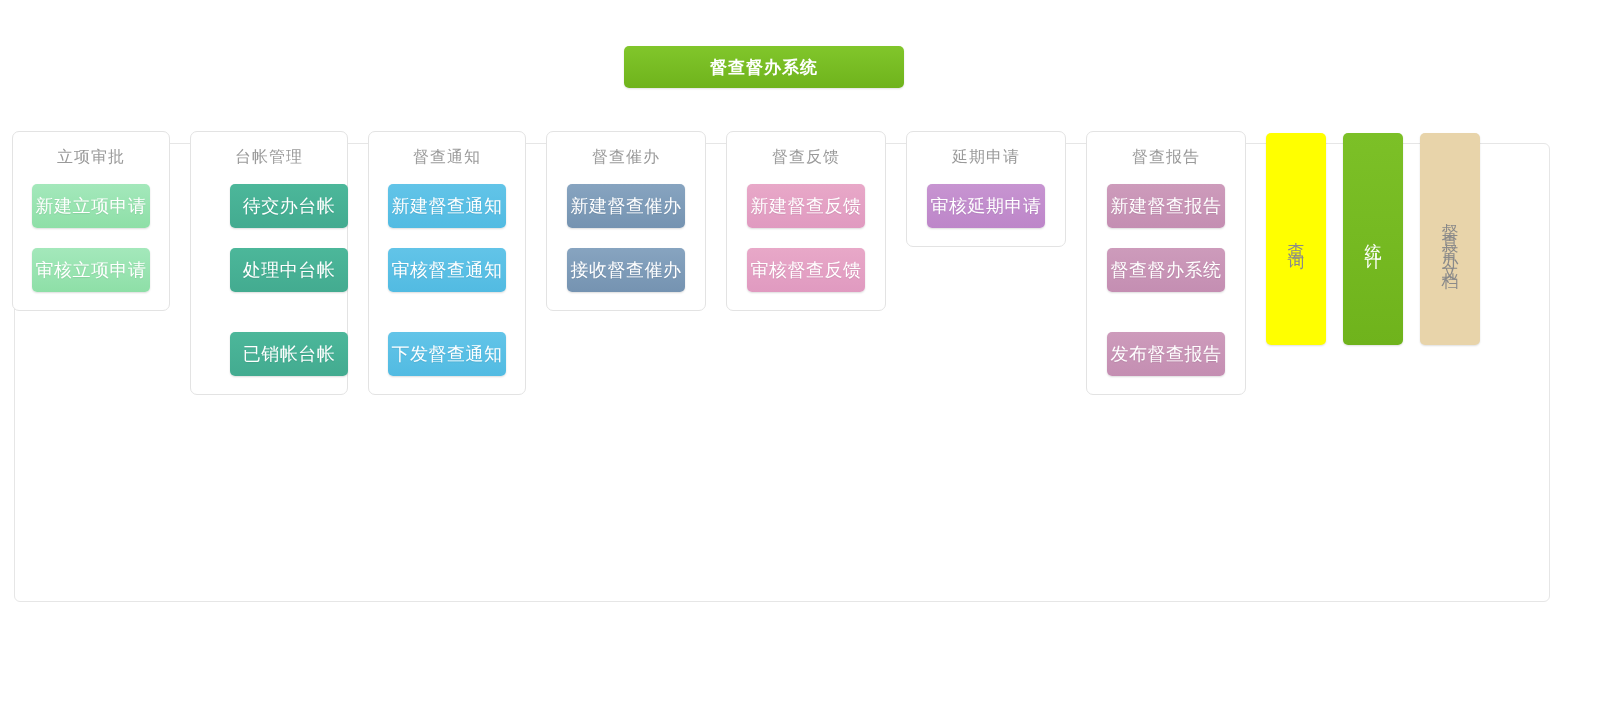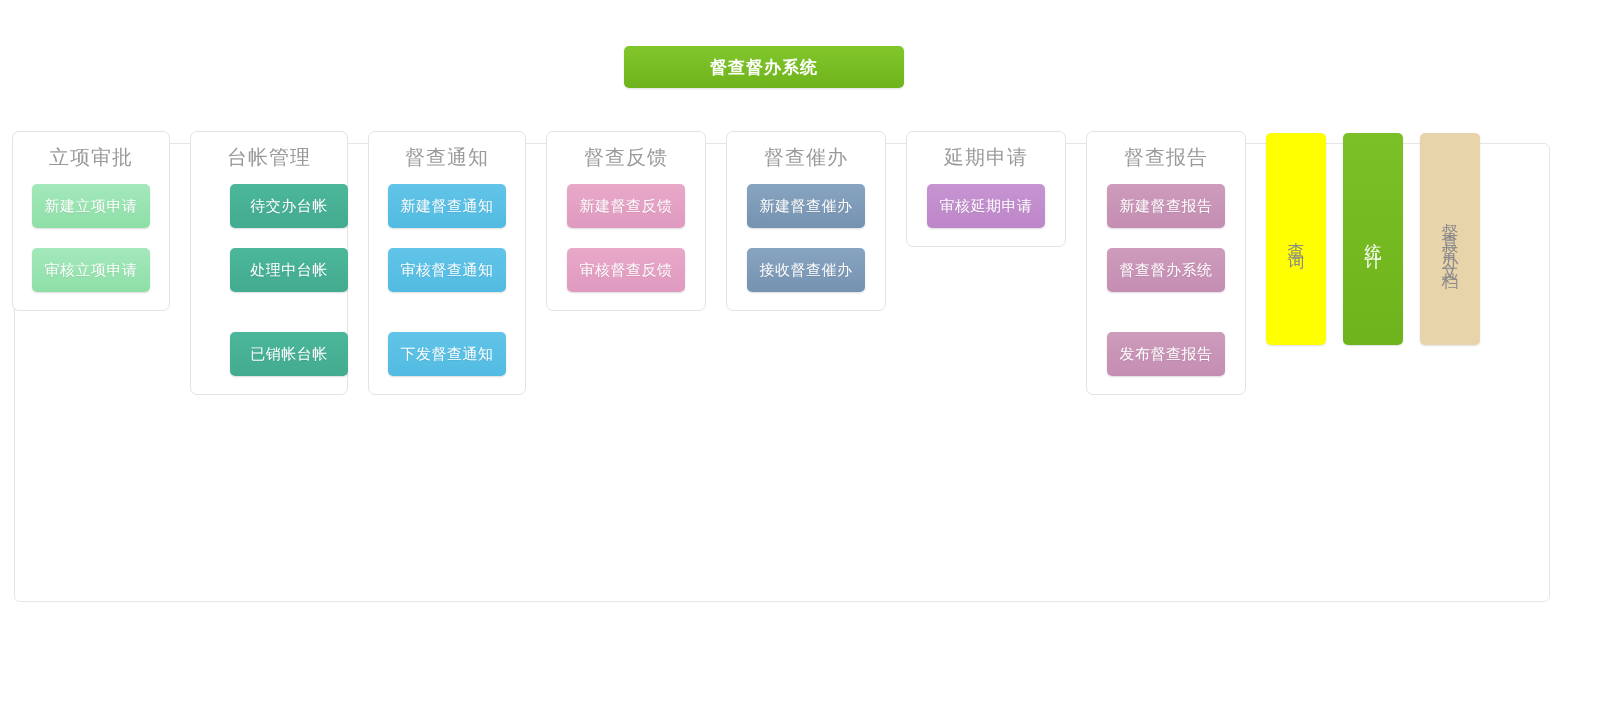--- a/index.html
+++ b/index.html
@@ -67,36 +67,36 @@
     padding: 14px 10px 18px 10px;
     display: flex;
     flex-direction: column;
     align-items: center;
     margin-right: 20px;
   }
   .module-card.w-narrow { width: 158px; }
   .module-card.w-wide   { width: 160px; }
 
   .card-title {
-    font-size: 20px;
+    font-size: 16px;
     color: #9a9a9a;
     line-height: 22px;
     margin-bottom: 16px;
     white-space: nowrap;
     letter-spacing: 1px;
   }
 
   .action-btn {
     box-sizing: border-box;
     width: 118px;
     height: 44px;
     border: 0;
     border-radius: 5px;
     color: #ffffff;
-    font-size: 15px;
+    font-size: 18px;
     font-family: inherit;
     letter-spacing: 0.5px;
     display: flex;
     align-items: center;
     justify-content: center;
     margin-bottom: 20px;
     cursor: pointer;
     box-shadow: 0 1px 2px rgba(0,0,0,0.14);
     white-space: nowrap;
     text-shadow: 0 1px 1px rgba(0,0,0,0.08);
@@ -176,29 +176,29 @@
   </div>
 
   <div class="module-card w-narrow">
     <div class="card-title">督查通知</div>
     <div class="action-btn c-sky">新建督查通知</div>
     <div class="action-btn c-sky">审核督查通知</div>
     <div class="action-btn c-sky gap-before">下发督查通知</div>
   </div>
 
   <div class="module-card w-wide">
+    <div class="card-title">督查催办</div>
+    <div class="action-btn c-slate">新建督查催办</div>
+    <div class="action-btn c-slate">接收督查催办</div>
+  </div>
+
+  <div class="module-card w-wide">
     <div class="card-title">督查反馈</div>
     <div class="action-btn c-pink">新建督查反馈</div>
     <div class="action-btn c-pink">审核督查反馈</div>
-  </div>
-
-  <div class="module-card w-wide">
-    <div class="card-title">督查催办</div>
-    <div class="action-btn c-slate">新建督查催办</div>
-    <div class="action-btn c-slate">接收督查催办</div>
   </div>
 
   <div class="module-card w-wide">
     <div class="card-title">延期申请</div>
     <div class="action-btn c-purple">审核延期申请</div>
   </div>
 
   <div class="module-card w-wide">
     <div class="card-title">督查报告</div>
     <div class="action-btn c-mauve">新建督查报告</div>

